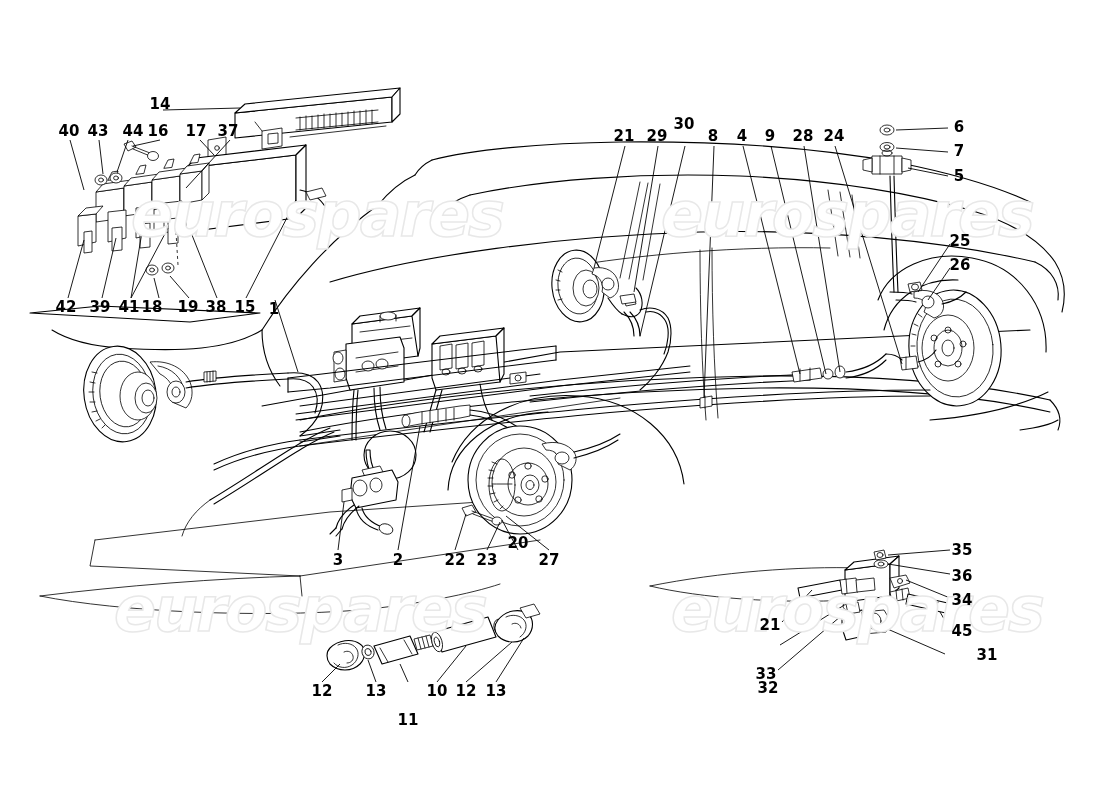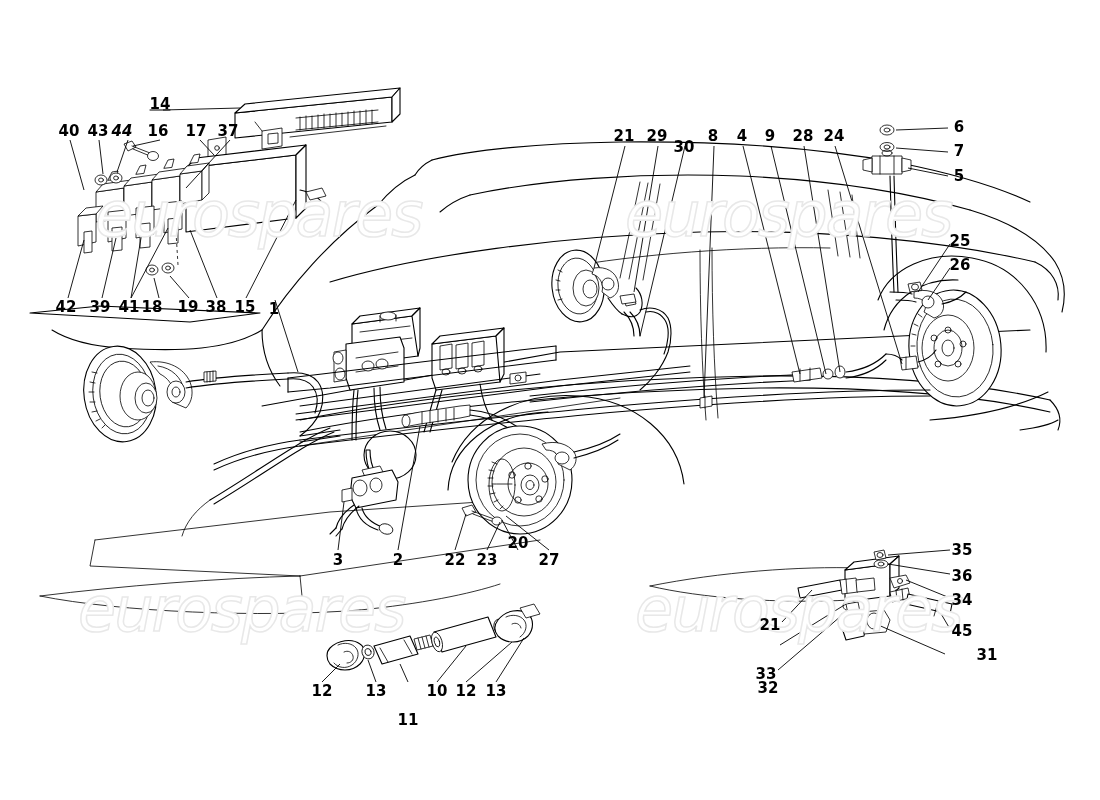--- a/index.html
+++ b/index.html
@@ -20,29 +20,30 @@
   #diagram-svg {
     position: absolute;
     left: 0;
     top: 0;
     width: 1100px;
     height: 800px;
   }
   .wm {
     position: absolute;
     font-family: "DejaVu Sans", sans-serif;
-    font-weight: normal;
+    font-weight: bold;
     font-style: italic;
     color: #ffffff;
     -webkit-text-stroke: 1.5px #e8e8e8;
     text-shadow: 0 0 0 #f2f2f2;
     letter-spacing: -2px;
     user-select: none;
     pointer-events: none;
     white-space: nowrap;
+    padding-left: 36px;
   }
   .callout-label {
     position: absolute;
     font-family: "DejaVu Sans", sans-serif;
     font-weight: bold;
     font-size: 15px;
     color: #000000;
     line-height: 1;
     white-space: nowrap;
     transform: translate(-50%, -50%);
@@ -630,38 +631,38 @@
   </svg>
 
   <div>
     <div class="wm" style="left:95px;  top:178px;  font-size:62px;">eurospares</div>
     <div class="wm" style="left:625px; top:178px;  font-size:62px;">eurospares</div>
     <div class="wm" style="left:78px;  top:573px;  font-size:62px;">eurospares</div>
     <div class="wm" style="left:635px; top:573px;  font-size:62px;">eurospares</div>
   </div>
 
   <div>
-    <div class="callout-label" style="left:160px; top:104px;text-decoration:underline;">14</div>
+    <div class="callout-label" style="left:160px; top:104px;">14</div>
     <div class="callout-label" style="left:69px;  top:131px;">40</div>
     <div class="callout-label" style="left:98px;  top:131px;">43</div>
-    <div class="callout-label" style="left:122px; top:131px;font-style:italic;">44</div>
+    <div class="callout-label" style="left:133px; top:131px;">44</div>
     <div class="callout-label" style="left:158px; top:131px;">16</div>
     <div class="callout-label" style="left:196px; top:131px;">17</div>
     <div class="callout-label" style="left:228px; top:131px;">37</div>
     <div class="callout-label" style="left:66px;  top:307px;">42</div>
     <div class="callout-label" style="left:100px; top:307px;">39</div>
     <div class="callout-label" style="left:129px; top:307px;">41</div>
     <div class="callout-label" style="left:152px; top:307px;">18</div>
     <div class="callout-label" style="left:188px; top:307px;">19</div>
     <div class="callout-label" style="left:216px; top:307px;">38</div>
     <div class="callout-label" style="left:245px; top:307px;text-align:center;">15</div>
     <div class="callout-label" style="left:274px; top:309px;">1</div>
     <div class="callout-label" style="left:624px; top:136px;">21</div>
     <div class="callout-label" style="left:657px; top:136px;">29</div>
-    <div class="callout-label" style="left:684px; top:147px;">30</div>
+    <div class="callout-label" style="left:684px; top:124px;">30</div>
     <div class="callout-label" style="left:713px; top:136px;">8</div>
     <div class="callout-label" style="left:742px; top:136px;">4</div>
     <div class="callout-label" style="left:770px; top:136px;">9</div>
     <div class="callout-label" style="left:803px; top:136px;">28</div>
     <div class="callout-label" style="left:834px; top:136px;">24</div>
     <div class="callout-label" style="left:959px; top:127px;">6</div>
     <div class="callout-label" style="left:959px; top:151px;">7</div>
     <div class="callout-label" style="left:959px; top:176px;">5</div>
     <div class="callout-label" style="left:960px; top:241px;">25</div>
     <div class="callout-label" style="left:960px; top:265px;">26</div>

